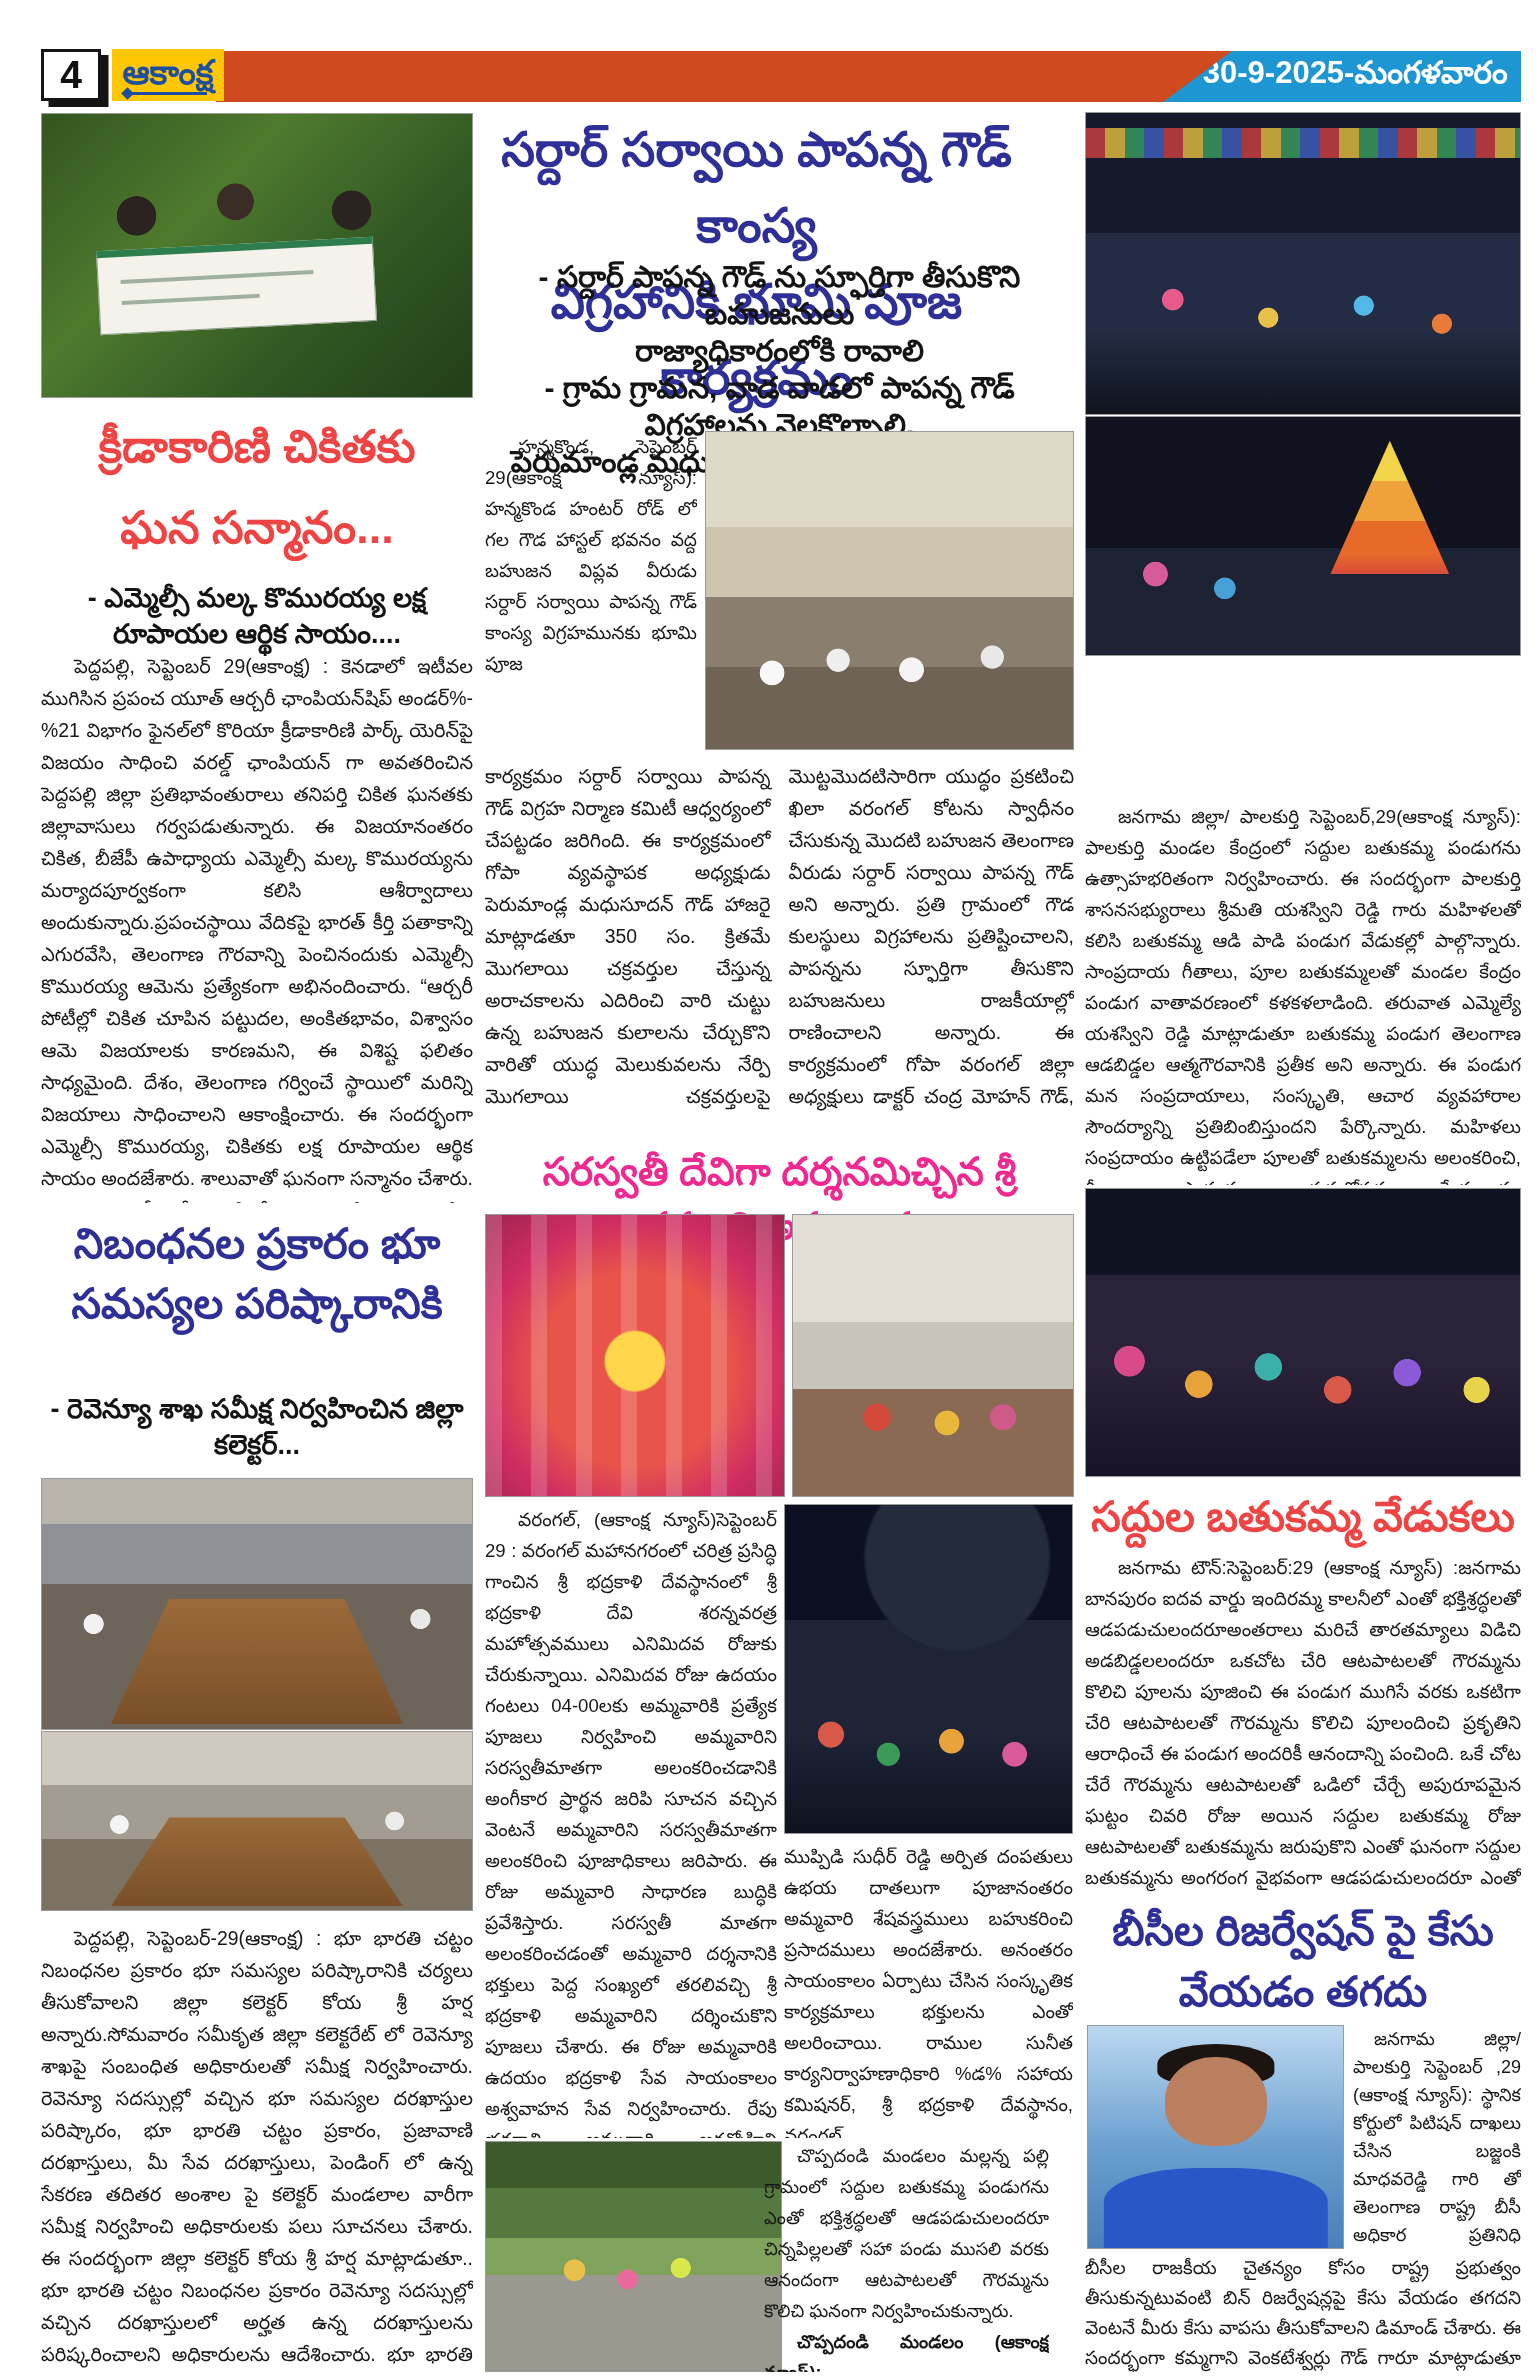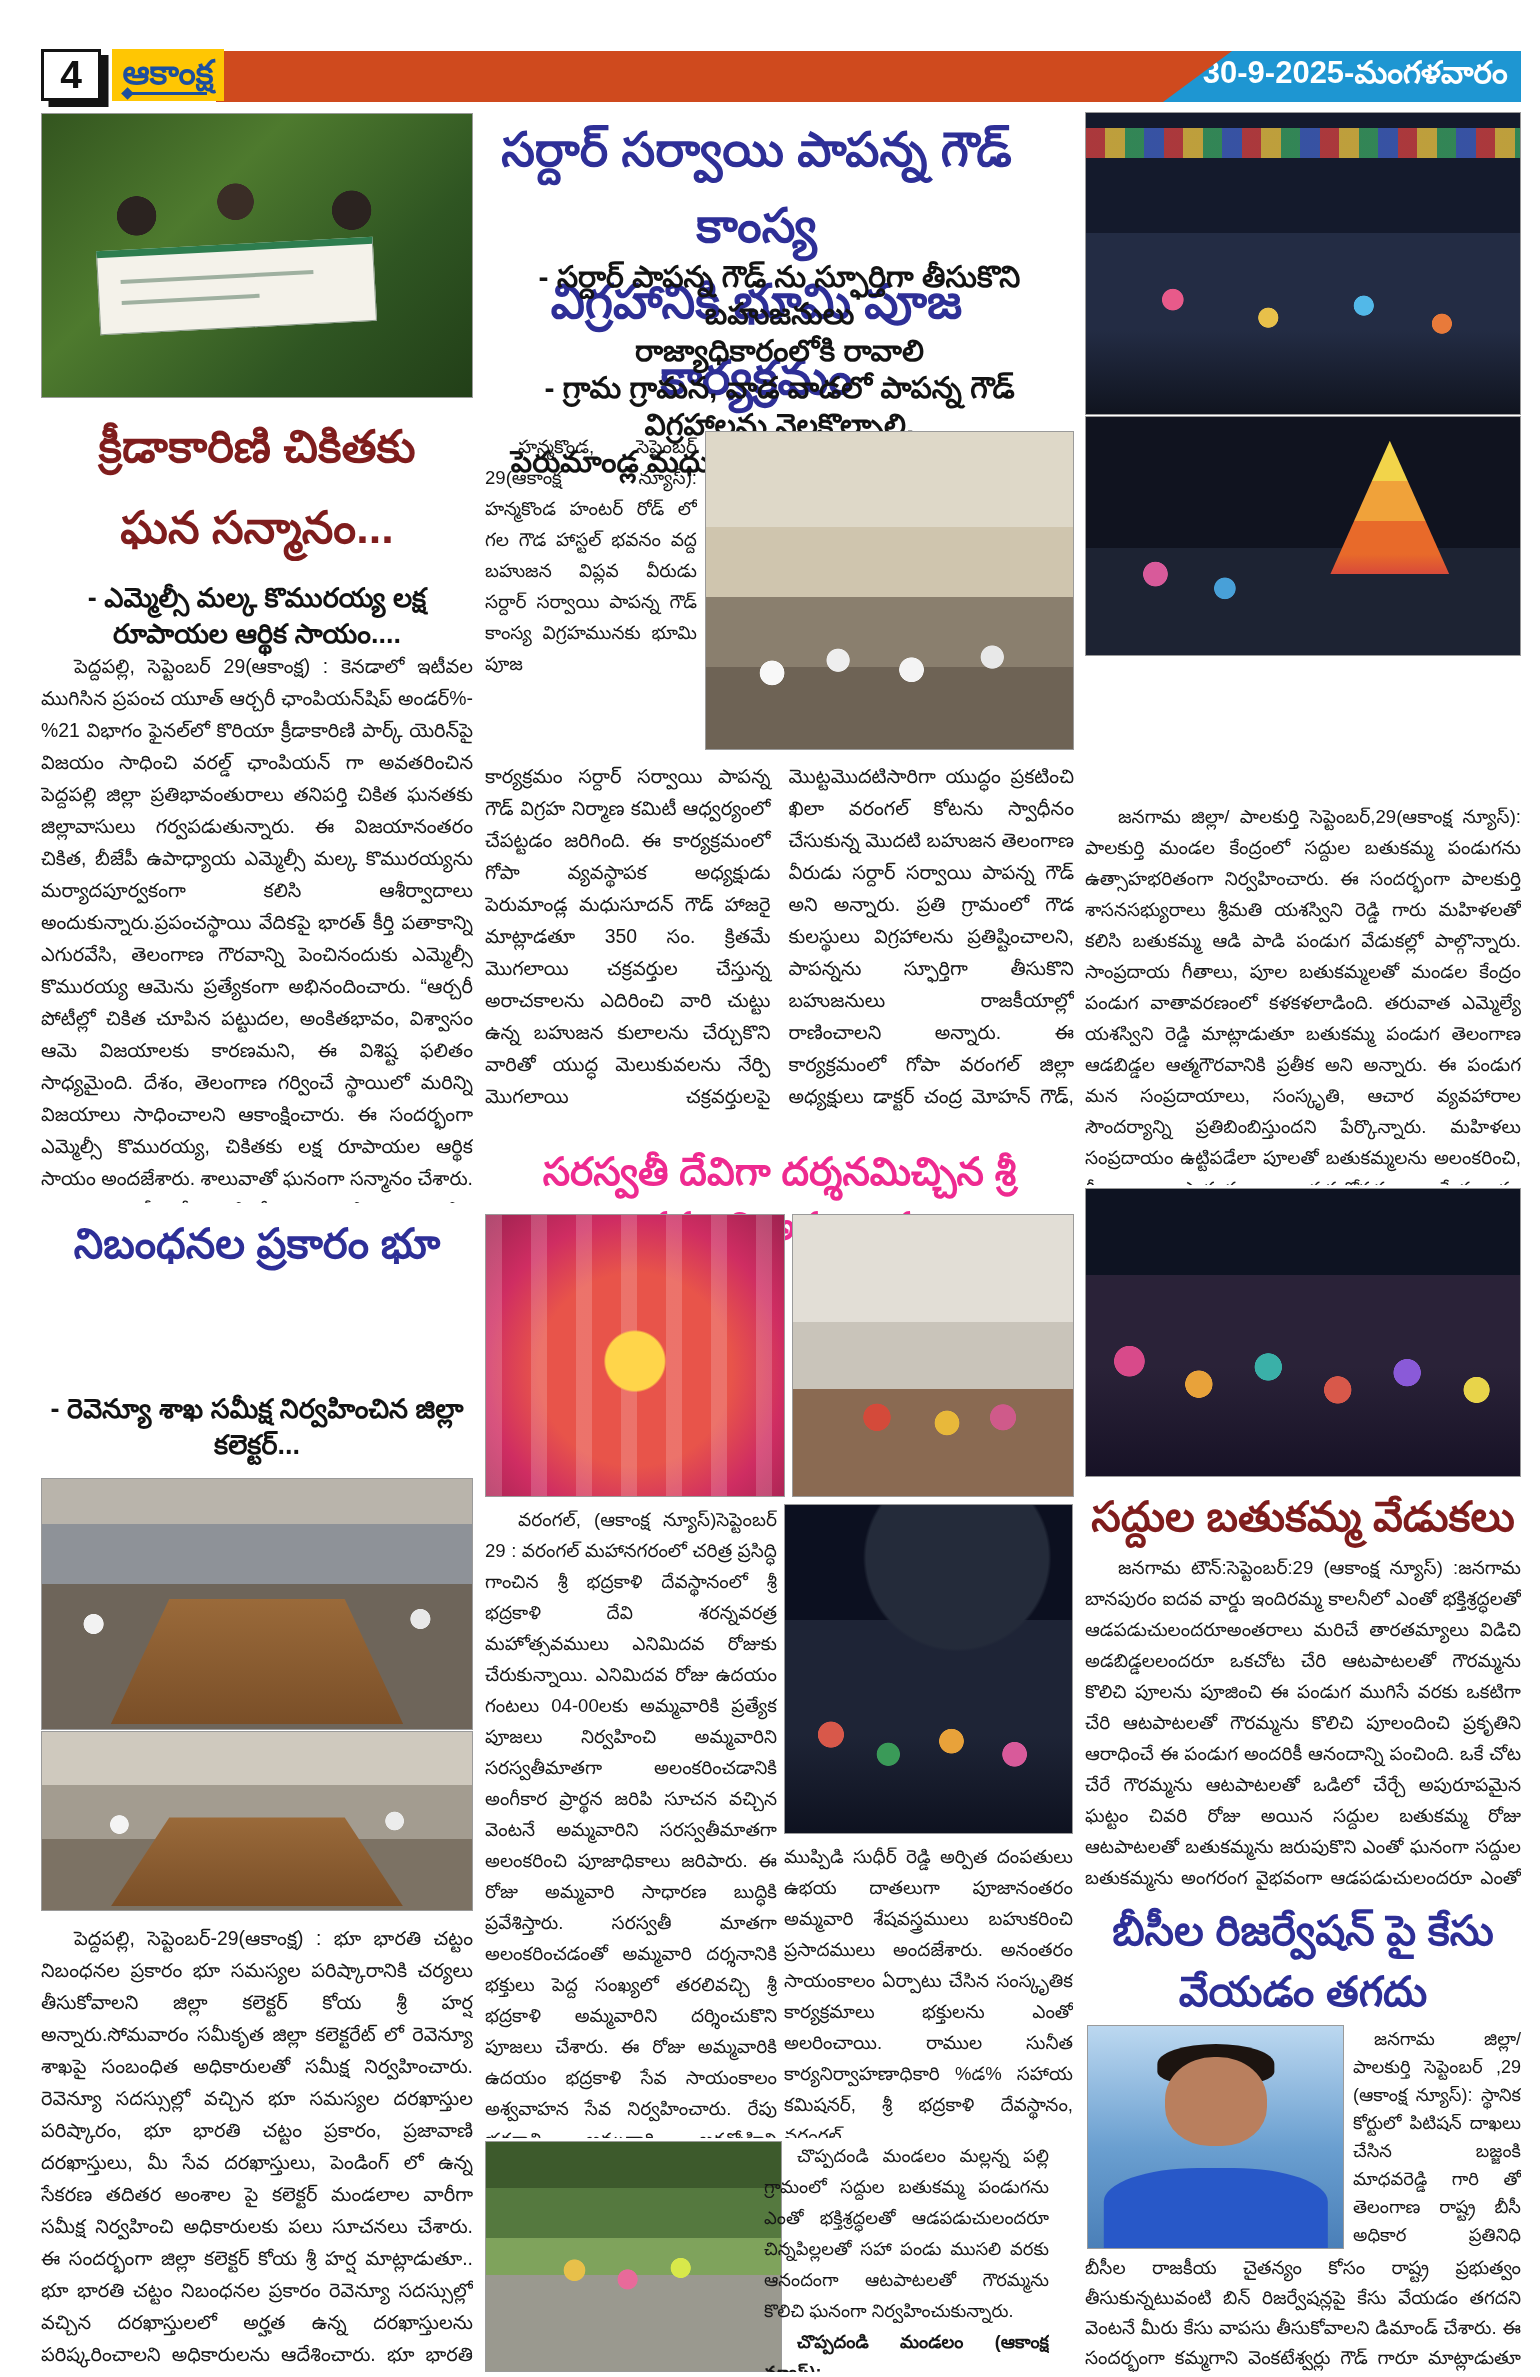--- a/index.html
+++ b/index.html
@@ -12,21 +12,21 @@
   .logobox{background:#ffc603;display:flex;flex-direction:column;align-items:center;justify-content:center;}
   .logotext{color:#1d4f9e;font-size:34px;font-weight:bold;line-height:1;}
   .nib{width:70%;height:3px;background:#1d4f9e;margin-top:3px;position:relative;}
   .nib:before{content:"";position:absolute;left:-6px;top:-3px;width:9px;height:9px;background:#1d4f9e;transform:rotate(45deg);}
   .orangebar{background:#cf4a1e;}
   .dateflag{background:#1e96d2;clip-path:polygon(69px 0,100% 0,100% 100%,0 100%);
             display:flex;align-items:center;justify-content:flex-end;padding-right:13.4px;
             color:#fff;font-size:31px;font-weight:bold;}
   
   .hl{text-align:center;font-weight:bold;}
-  .hl-red{color:#7f1d1d;}
+  .hl-red{color:#ef4444;}
   .hl-navy{color:#2e2f97;}
   .hl-mag{color:#ee2a90;}
   .sub{font-weight:bold;color:#141414;text-align:center;}
   .bd{font-size:19.4px;line-height:32px;text-align:justify;color:#171717;overflow:hidden;}
   .bd p{margin:0;text-indent:33px;}
   .cols2{column-count:2;column-gap:18px;}
   .credit{font-weight:bold;}
   
   .photo{border:0.7px solid #9a9a9a;overflow:hidden;}
   .ph-cheque{background:
@@ -134,20 +134,21 @@
     <div>క్రీడాకారిణి చికితకు</div>
     <div>ఘన సన్మానం...</div>
   </div>
   <div class="abs sub" style="left:41px;top:580px;width:432px;font-size:27px;line-height:36px;">- ఎమ్మెల్సీ మల్క కొమురయ్య లక్ష రూపాయల ఆర్థిక సాయం....</div>
   <div class="abs bd" style="left:41px;top:650px;width:432px;height:553px;">
     <p>పెద్దపల్లి, సెప్టెంబర్ 29(ఆకాంక్ష) : కెనడాలో ఇటీవల ముగిసిన ప్రపంచ యూత్ ఆర్చరీ ఛాంపియన్‌షిప్ అండర్%-%21 విభాగం ఫైనల్‌లో కొరియా క్రీడాకారిణి పార్క్ యెరిన్‌పై విజయం సాధించి వరల్డ్ ఛాంపియన్ గా అవతరించిన పెద్దపల్లి జిల్లా ప్రతిభావంతురాలు తనిపర్తి చికిత ఘనతకు జిల్లావాసులు గర్వపడుతున్నారు. ఈ విజయానంతరం చికిత, బీజేపీ ఉపాధ్యాయ ఎమ్మెల్సీ మల్క కొమురయ్యను మర్యాదపూర్వకంగా కలిసి ఆశీర్వాదాలు అందుకున్నారు.ప్రపంచస్థాయి వేదికపై భారత్ కీర్తి పతాకాన్ని ఎగురవేసి, తెలంగాణ గౌరవాన్ని పెంచినందుకు ఎమ్మెల్సీ కొమురయ్య ఆమెను ప్రత్యేకంగా అభినందించారు. “ఆర్చరీ పోటీల్లో చికిత చూపిన పట్టుదల, అంకితభావం, విశ్వాసం ఆమె విజయాలకు కారణమని, ఈ విశిష్ట ఫలితం సాధ్యమైంది. దేశం, తెలంగాణ గర్వించే స్థాయిలో మరిన్ని విజయాలు సాధించాలని ఆకాంక్షించారు. ఈ సందర్భంగా ఎమ్మెల్సీ కొమురయ్య, చికితకు లక్ష రూపాయల ఆర్థిక సాయం అందజేశారు. శాలువాతో ఘనంగా సన్మానం చేశారు. ఆడబిడ్డలు క్రీడల్లో రాణించేలా ప్రోత్సహించిన చికిత తల్లిదండ్రులను కూడా ఎమ్మెల్సీ అభినందించారు. “చికిత విజయం ప్రతి మహిళకు ఆత్మవిశ్వాసం, కృషి, పట్టుదలతో ఎలాంటి శిఖరాలనైనా అధిరోహించవచ్చని చాటిచెప్పిన దారిదీపం. రాబోయే తరం మహిళలకు ఆమె ఆదర్శం” అని కొనియాడుతూ పేర్కొన్నారు. చికిత విజయంతో పెద్దపల్లి జిల్లా క్రీడా రంగం మరోసారి జాతీయ, అంతర్జాతీయ స్థాయిలో ప్రాధాన్యం సంతరించుకుంది.</p>
   </div>
 
   <div class="abs hl hl-navy" style="left:41px;top:1214px;width:432px;font-size:42px;line-height:60px;">
     <div>నిబంధనల ప్రకారం భూ</div>
+    <div>సమస్యల పరిష్కారానికి</div>
   </div>
   <div class="abs sub" style="left:41px;top:1391px;width:432px;font-size:27px;line-height:36px;">- రెవెన్యూ శాఖ సమీక్ష నిర్వహించిన జిల్లా కలెక్టర్...</div>
 
   <div class="abs photo ph-meet1" style="left:41px;top:1478px;width:432px;height:252px;">
     <div class="mtable"></div>
   </div>
   <div class="abs photo ph-meet2" style="left:41px;top:1731px;width:432px;height:180px;">
     <div class="mtable"></div>
   </div>
   <div class="abs bd" style="left:41px;top:1922px;width:432px;height:451px;">

